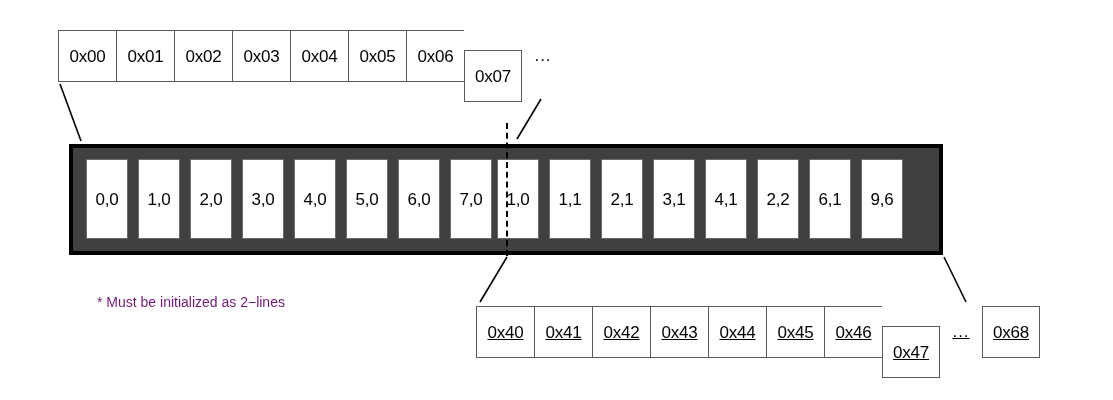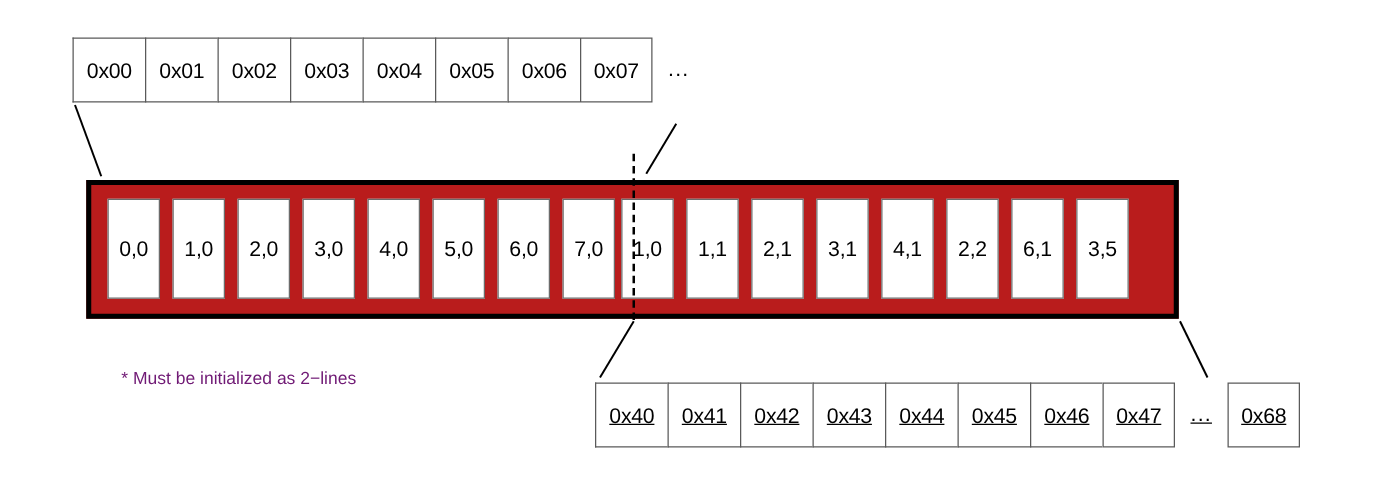--- a/index.html
+++ b/index.html
@@ -36,20 +36,21 @@
     display: flex;
     align-items: center;
     justify-content: center;
     font-size: 17px;
     line-height: 1;
     letter-spacing: -0.2px;
     color: #000000;
   }
   .addr-cell.last-of-run {
     border-right: 1px solid #5a5a5a;
+    margin-top: 20px;
   }
   .addr-gap {
     width: 42px;
     height: 52px;
     display: flex;
     align-items: center;
     justify-content: center;
     font-size: 17px;
     color: #000000;
     letter-spacing: 1px;
@@ -60,21 +61,21 @@
 
   
   #big-box {
     position: absolute;
     left: 69px;
     top: 144px;
     width: 874px;
     height: 111px;
     box-sizing: border-box;
     border: 4px solid #000000;
-    background: #b91c1c;
+    background: #404040;
   }
   #big-box-inner {
     position: absolute;
     left: 13px;
     top: 11px;
     width: 844px;
     height: 80px;
     display: flex;
     flex-direction: row;
     gap: 10px;
@@ -155,21 +156,21 @@
       <div class="word-cell">5,0</div>
       <div class="word-cell">6,0</div>
       <div class="word-cell tight-after">7,0</div>
       <div class="word-cell">1,0</div>
       <div class="word-cell">1,1</div>
       <div class="word-cell">2,1</div>
       <div class="word-cell">3,1</div>
       <div class="word-cell">4,1</div>
       <div class="word-cell">2,2</div>
       <div class="word-cell">6,1</div>
-      <div class="word-cell">3,5</div>
+      <div class="word-cell">9,6</div>
     </div>
   </div>
 
   <div id="split-divider"></div>
 
   <div id="caption">* Must be initialized as 2−lines</div>
 
   <div class="addr-strip" id="bottom-strip" style="left:476px; top:306px;text-decoration:underline;">
     <div class="addr-cell">0x40</div>
     <div class="addr-cell">0x41</div>

